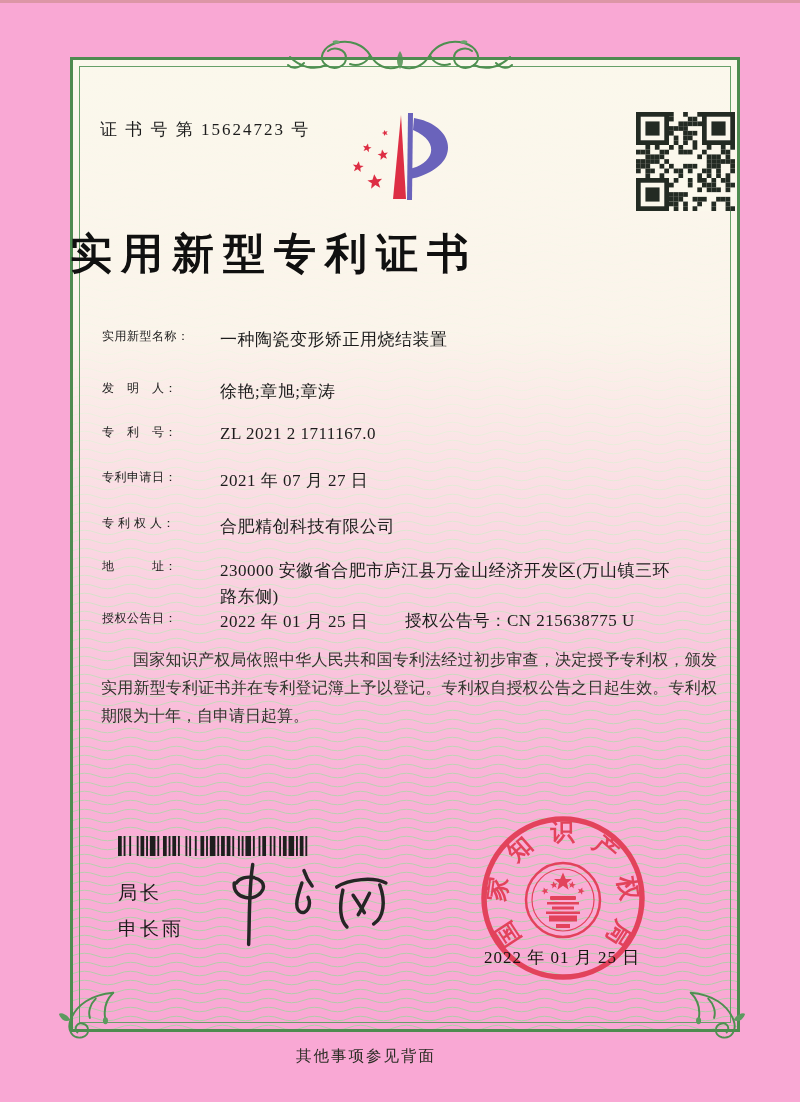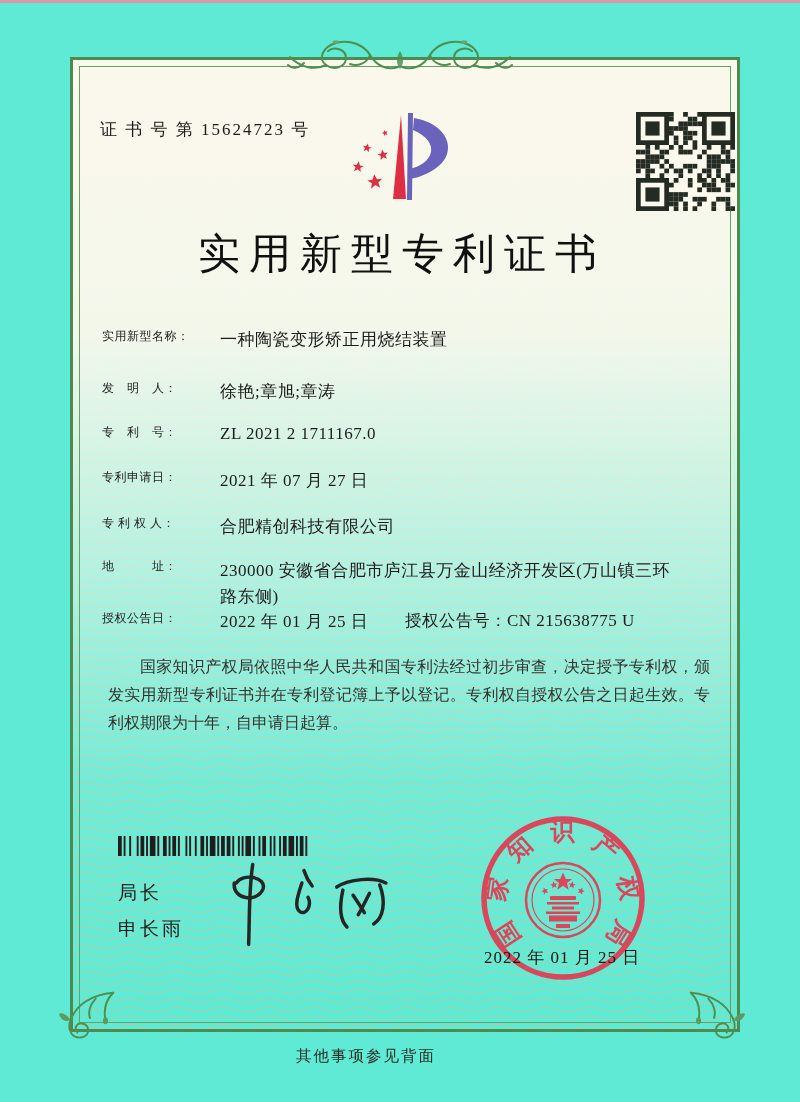--- a/index.html
+++ b/index.html
@@ -1,37 +1,37 @@
 <!DOCTYPE html>
 <html><head>
 <meta charset="utf-8">
 <style>
   html,body{margin:0;padding:0;}
   body{font-family:"Liberation Serif","DejaVu Serif",serif;}
-  .page{position:relative;width:800px;height:1102px;background:#5eead4;overflow:hidden;}
+  .page{position:relative;width:800px;height:1102px;background:#f9a8d4;overflow:hidden;}
   .scan-edge-top{position:absolute;left:0;top:0;width:800px;height:3px;background:#dc96a6;}
   .waves{position:absolute;left:73px;top:60px;width:664px;height:969px;}
   .wave-fade{position:absolute;left:73px;top:60px;width:664px;height:969px;
     background:linear-gradient(180deg,#fbf8ec 0%,rgba(251,248,236,0.95) 28%,rgba(251,248,236,0.55) 52%,rgba(251,248,236,0.12) 75%,rgba(251,248,236,0) 100%);}
   .frame-outer{position:absolute;left:70px;top:57px;width:664px;height:969px;border:3px solid #4e8b50;}
   .frame-inner{position:absolute;left:79px;top:66px;width:650px;height:955px;border:1px solid #66a068;}
   .cert-no{position:absolute;left:100px;top:118px;font-size:17px;letter-spacing:2px;color:#1c1c1c;}
   .logo{position:absolute;left:330px;top:108px;width:150px;height:100px;}
   .qr{position:absolute;left:636px;top:112px;width:99px;height:99px;}
-  .title{position:absolute;left:70px;top:226px;width:664px;text-align:center;
-    font-size:42px;letter-spacing:9px;font-weight:400;color:#101010;}
+  .title{position:absolute;left:70px;top:226px;width:664px;
+    font-size:42px;letter-spacing:9px;font-weight:700;color:#101010;}
   .fields{position:absolute;left:102px;top:0;width:616px;font-size:17px;color:#1c1c1c;}
   .frow{position:absolute;white-space:nowrap;}
   .fl{display:inline-block;width:118px;font-size:12px;letter-spacing:0.5px;vertical-align:top;}
   .fv{letter-spacing:0.5px;}
   .fv-wrap{display:inline-block;width:462px;white-space:normal;line-height:26px;vertical-align:top;}
   .grant2{position:absolute;left:303px;top:0;}
   .bodytext{position:absolute;left:100px;top:645px;width:618px;font-size:16px;
     line-height:28px;color:#32342e;text-align:justify;}
-  .bodytext p{margin:8px;text-indent:2em;}
+  .bodytext p{margin:1px;text-indent:2em;}
   .barcode{position:absolute;left:118px;top:836px;width:193px;height:20px;}
   .signer-title{position:absolute;left:118px;top:880px;font-size:19px;letter-spacing:3px;
     color:#1a1a1a;font-family:"Liberation Sans","DejaVu Sans",sans-serif;}
   .signer-name{position:absolute;left:118px;top:916px;font-size:19px;letter-spacing:3px;
     color:#1a1a1a;font-family:"Liberation Sans","DejaVu Sans",sans-serif;}
   .signature{position:absolute;left:222px;top:852px;width:210px;height:108px;}
   .seal{position:absolute;left:477px;top:812px;width:172px;height:172px;opacity:0.92;}
   .seal-date{position:absolute;left:471px;top:946px;width:182px;text-align:center;
     font-size:17px;color:#15150f;letter-spacing:1px;}
   .page-note{position:absolute;left:70px;top:996px;width:664px;text-align:center;

